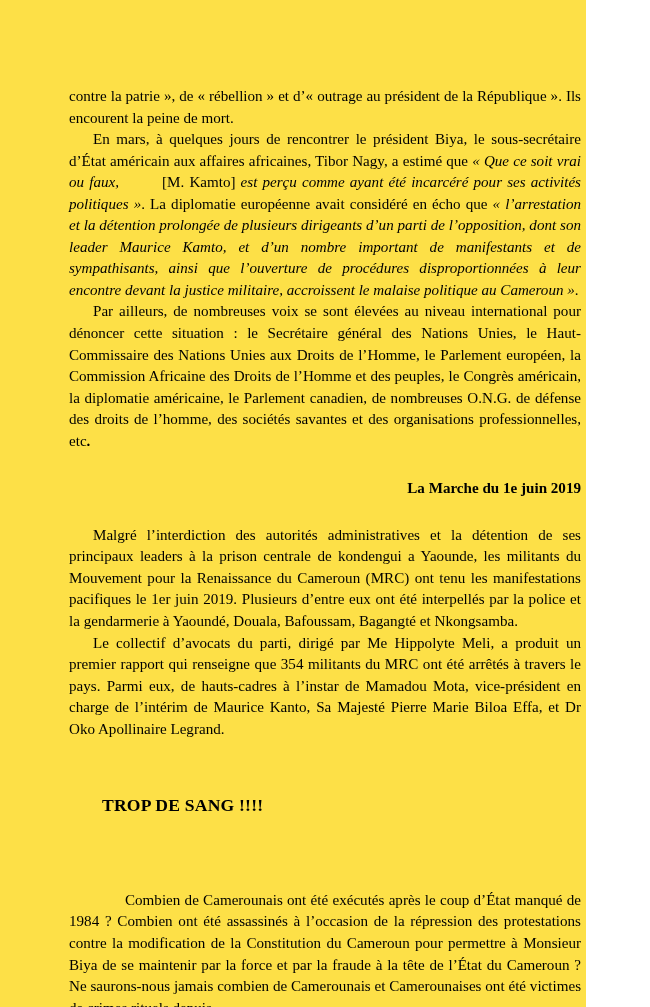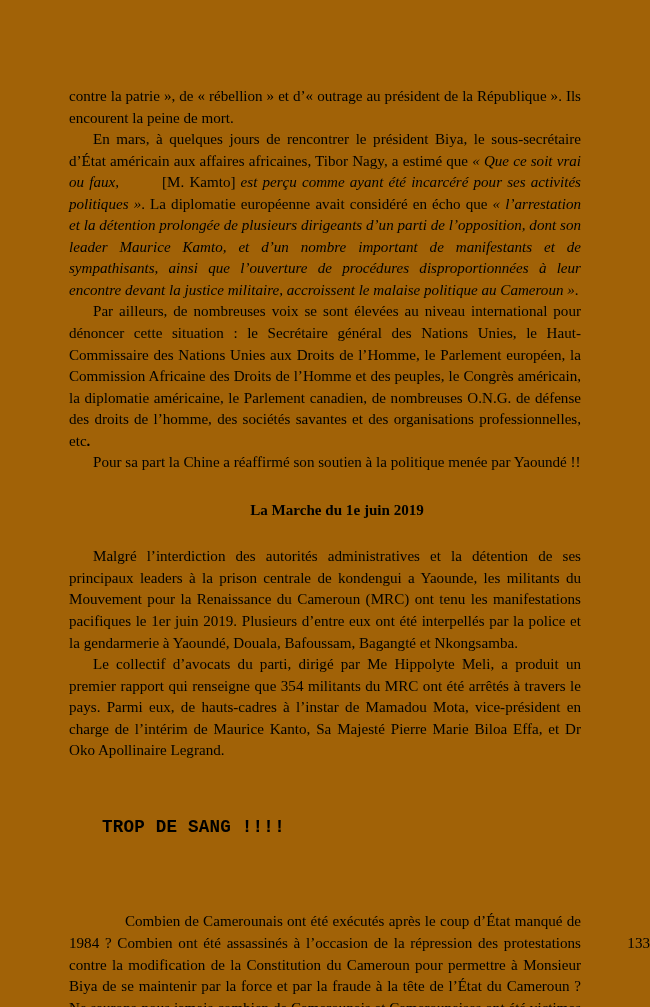--- a/index.html
+++ b/index.html
@@ -2,23 +2,23 @@
 <html><head>
 <meta charset="utf-8">
 <style>
   html, body {
     margin: 0;
     padding: 0;
     background: #ffffff;
   }
   .page {
     position: relative;
-    width: 650px;
+    width: 586px;
     height: 1007px;
-    background: #a16207;
+    background: #fde047;
     font-family: "Liberation Serif", "DejaVu Serif", serif;
     color: #000000;
     overflow: hidden;
   }
   .content {
     position: absolute;
     left: 69px;
     top: 86px;
     width: 512px;
   }
@@ -37,31 +37,30 @@
   i, .it { font-style: italic; }
   .roman { font-style: normal; margin-left: 38px; }
   .bold-dot { font-weight: bold; }
 
   h2.sub-heading {
     margin: 0;
     font-size: 15.1px;
     line-height: 21.55px;
     font-weight: bold;
     text-indent: 24px;
-    text-align: center;
+    text-align: right;
   }
   h1.main-heading {
     margin: 0;
     font-size: 17.6px;
     line-height: 21.55px;
     font-weight: bold;
     text-indent: 33px;
     text-align: left;
     letter-spacing: 0.2px;
-    font-family: Liberation Mono, monospace;
   }
 
   .sp-before-sub  { height: 26px; }
   .sp-after-sub   { height: 25px; }
   .sp-before-main { height: 55px; }
   .sp-after-main  { height: 33px; }
 
   .folio {
     position: absolute;
     left: 0;
@@ -79,21 +78,20 @@
 <div class="page">
 
   <div class="content">
 
     <p class="body indent-none">contre la patrie », de « rébellion » et d’« outrage au président de la République ». Ils encourent la peine de mort.</p>
 
     <p class="body indent-normal"><span>En mars, à quelques jours de rencontrer le président Biya, le sous-secrétaire d’État américain aux affaires africaines, Tibor Nagy, a estimé que </span><i class="it">« Que ce soit vrai ou faux, </i><span class="roman">[M. Kamto]</span><i class="it"> est perçu comme ayant été incarcéré pour ses activités politiques »</i><span>. La diplomatie européenne avait considéré en écho que </span><i class="it">« l’arrestation et la détention prolongée de plusieurs dirigeants d’un parti de l’opposition, dont son leader Maurice Kamto, et d’un nombre important de manifestants et de sympathisants, ainsi que l’ouverture de procédures disproportionnées à leur encontre devant la justice militaire, accroissent le malaise politique au Cameroun »</i><span>.</span></p>
 
     <p class="body indent-normal"><span>Par ailleurs, de nombreuses voix se sont élevées au niveau international pour dénoncer cette situation : le Secrétaire général des Nations Unies, le Haut-Commissaire des Nations Unies aux Droits de l’Homme, le Parlement européen, la Commission Africaine des Droits de l’Homme et des peuples, le Congrès américain, la diplomatie américaine, le Parlement canadien, de nombreuses O.N.G. de défense des droits de l’homme, des sociétés savantes et des organisations professionnelles, etc</span><span class="bold-dot">.</span></p>
 
-    <p class="body indent-normal">Pour sa part la Chine a réaffirmé son soutien à la politique menée par Yaoundé !!</p>
 
     <div class="sp-before-sub"></div>
 
     <h2 class="sub-heading">La Marche du 1e juin 2019</h2>
 
     <div class="sp-after-sub"></div>
 
     <p class="body indent-normal">Malgré l’interdiction des autorités administratives et la détention de ses principaux leaders à la prison centrale de kondengui a Yaounde, les militants du Mouvement pour la Renaissance du Cameroun (MRC) ont tenu les manifestations pacifiques le 1er juin 2019. Plusieurs d’entre eux ont été interpellés par la police et la gendarmerie à Yaoundé, Douala, Bafoussam, Bagangté et Nkongsamba.</p>
 
     <p class="body indent-normal">Le collectif d’avocats du parti, dirigé par Me Hippolyte Meli, a produit un premier rapport qui renseigne que 354 militants du MRC ont été arrêtés à travers le pays. Parmi eux, de hauts-cadres à l’instar de Mamadou Mota, vice-président en charge de l’intérim de Maurice Kanto, Sa Majesté Pierre Marie Biloa Effa, et Dr Oko Apollinaire Legrand.</p>

